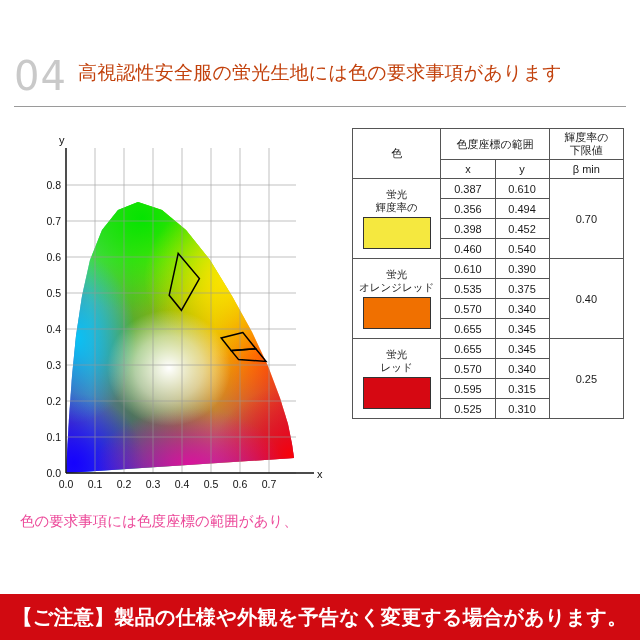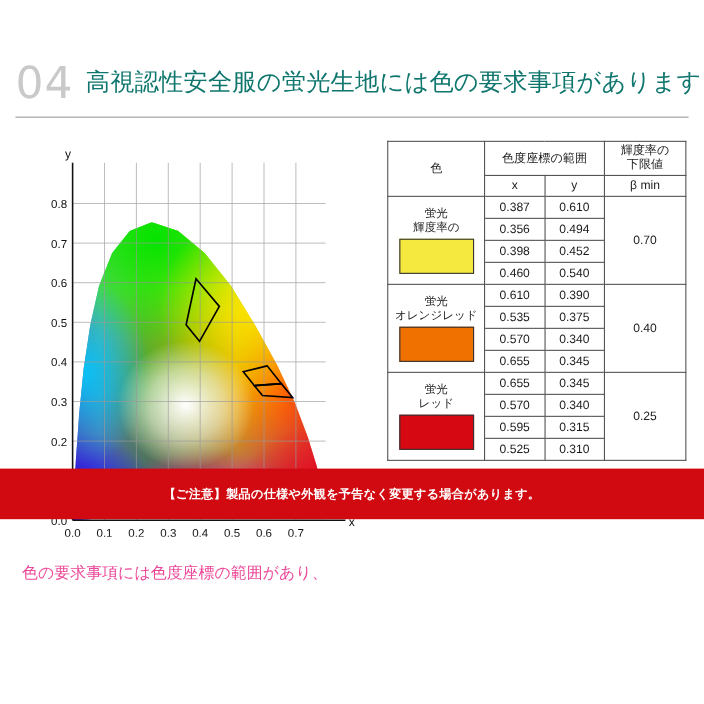--- a/index.html
+++ b/index.html
@@ -10,21 +10,21 @@
     width: 640px;
     height: 640px;
     background: #ffffff;
     font-family: "Liberation Sans", sans-serif;
     position: relative;
     overflow: hidden;
   }
   .page {
     position: relative;
     width: 640px;
-    height: 472px;
+    height: 640px;
     border-radius: 31px;
   }
 
   
   .header {
     position: absolute;
     top: 52px;
     left: 0;
     width: 640px;
     height: 58px;
@@ -36,22 +36,22 @@
     font-size: 40px;
     color: #c9c9c9;
     font-family: "DejaVu Sans", sans-serif;
     letter-spacing: 1px;
     line-height: 1;
   }
   .header-title {
     position: absolute;
     left: 78px;
     top: 8px;
-    font-size: 22px;
-    color: #0f766e;
+    font-size: 19px;
+    color: #c2410c;
     letter-spacing: 0.2px;
     white-space: nowrap;
   }
   .header-rule {
     position: absolute;
     left: 14px;
     top: 54px;
     width: 612px;
     height: 1px;
     background: #9a9a9a;
@@ -129,21 +129,21 @@
     bottom: 0;
     width: 640px;
     height: 46px;
     background: #d10a11;
     display: flex;
     align-items: center;
     justify-content: center;
   }
   .notice-text {
     color: #ffffff;
-    font-size: 11px;
+    font-size: 20px;
     font-weight: bold;
     letter-spacing: 0.3px;
     white-space: nowrap;
   }
 </style>
 </head>
 <body>
 
 <div class="page">
 

